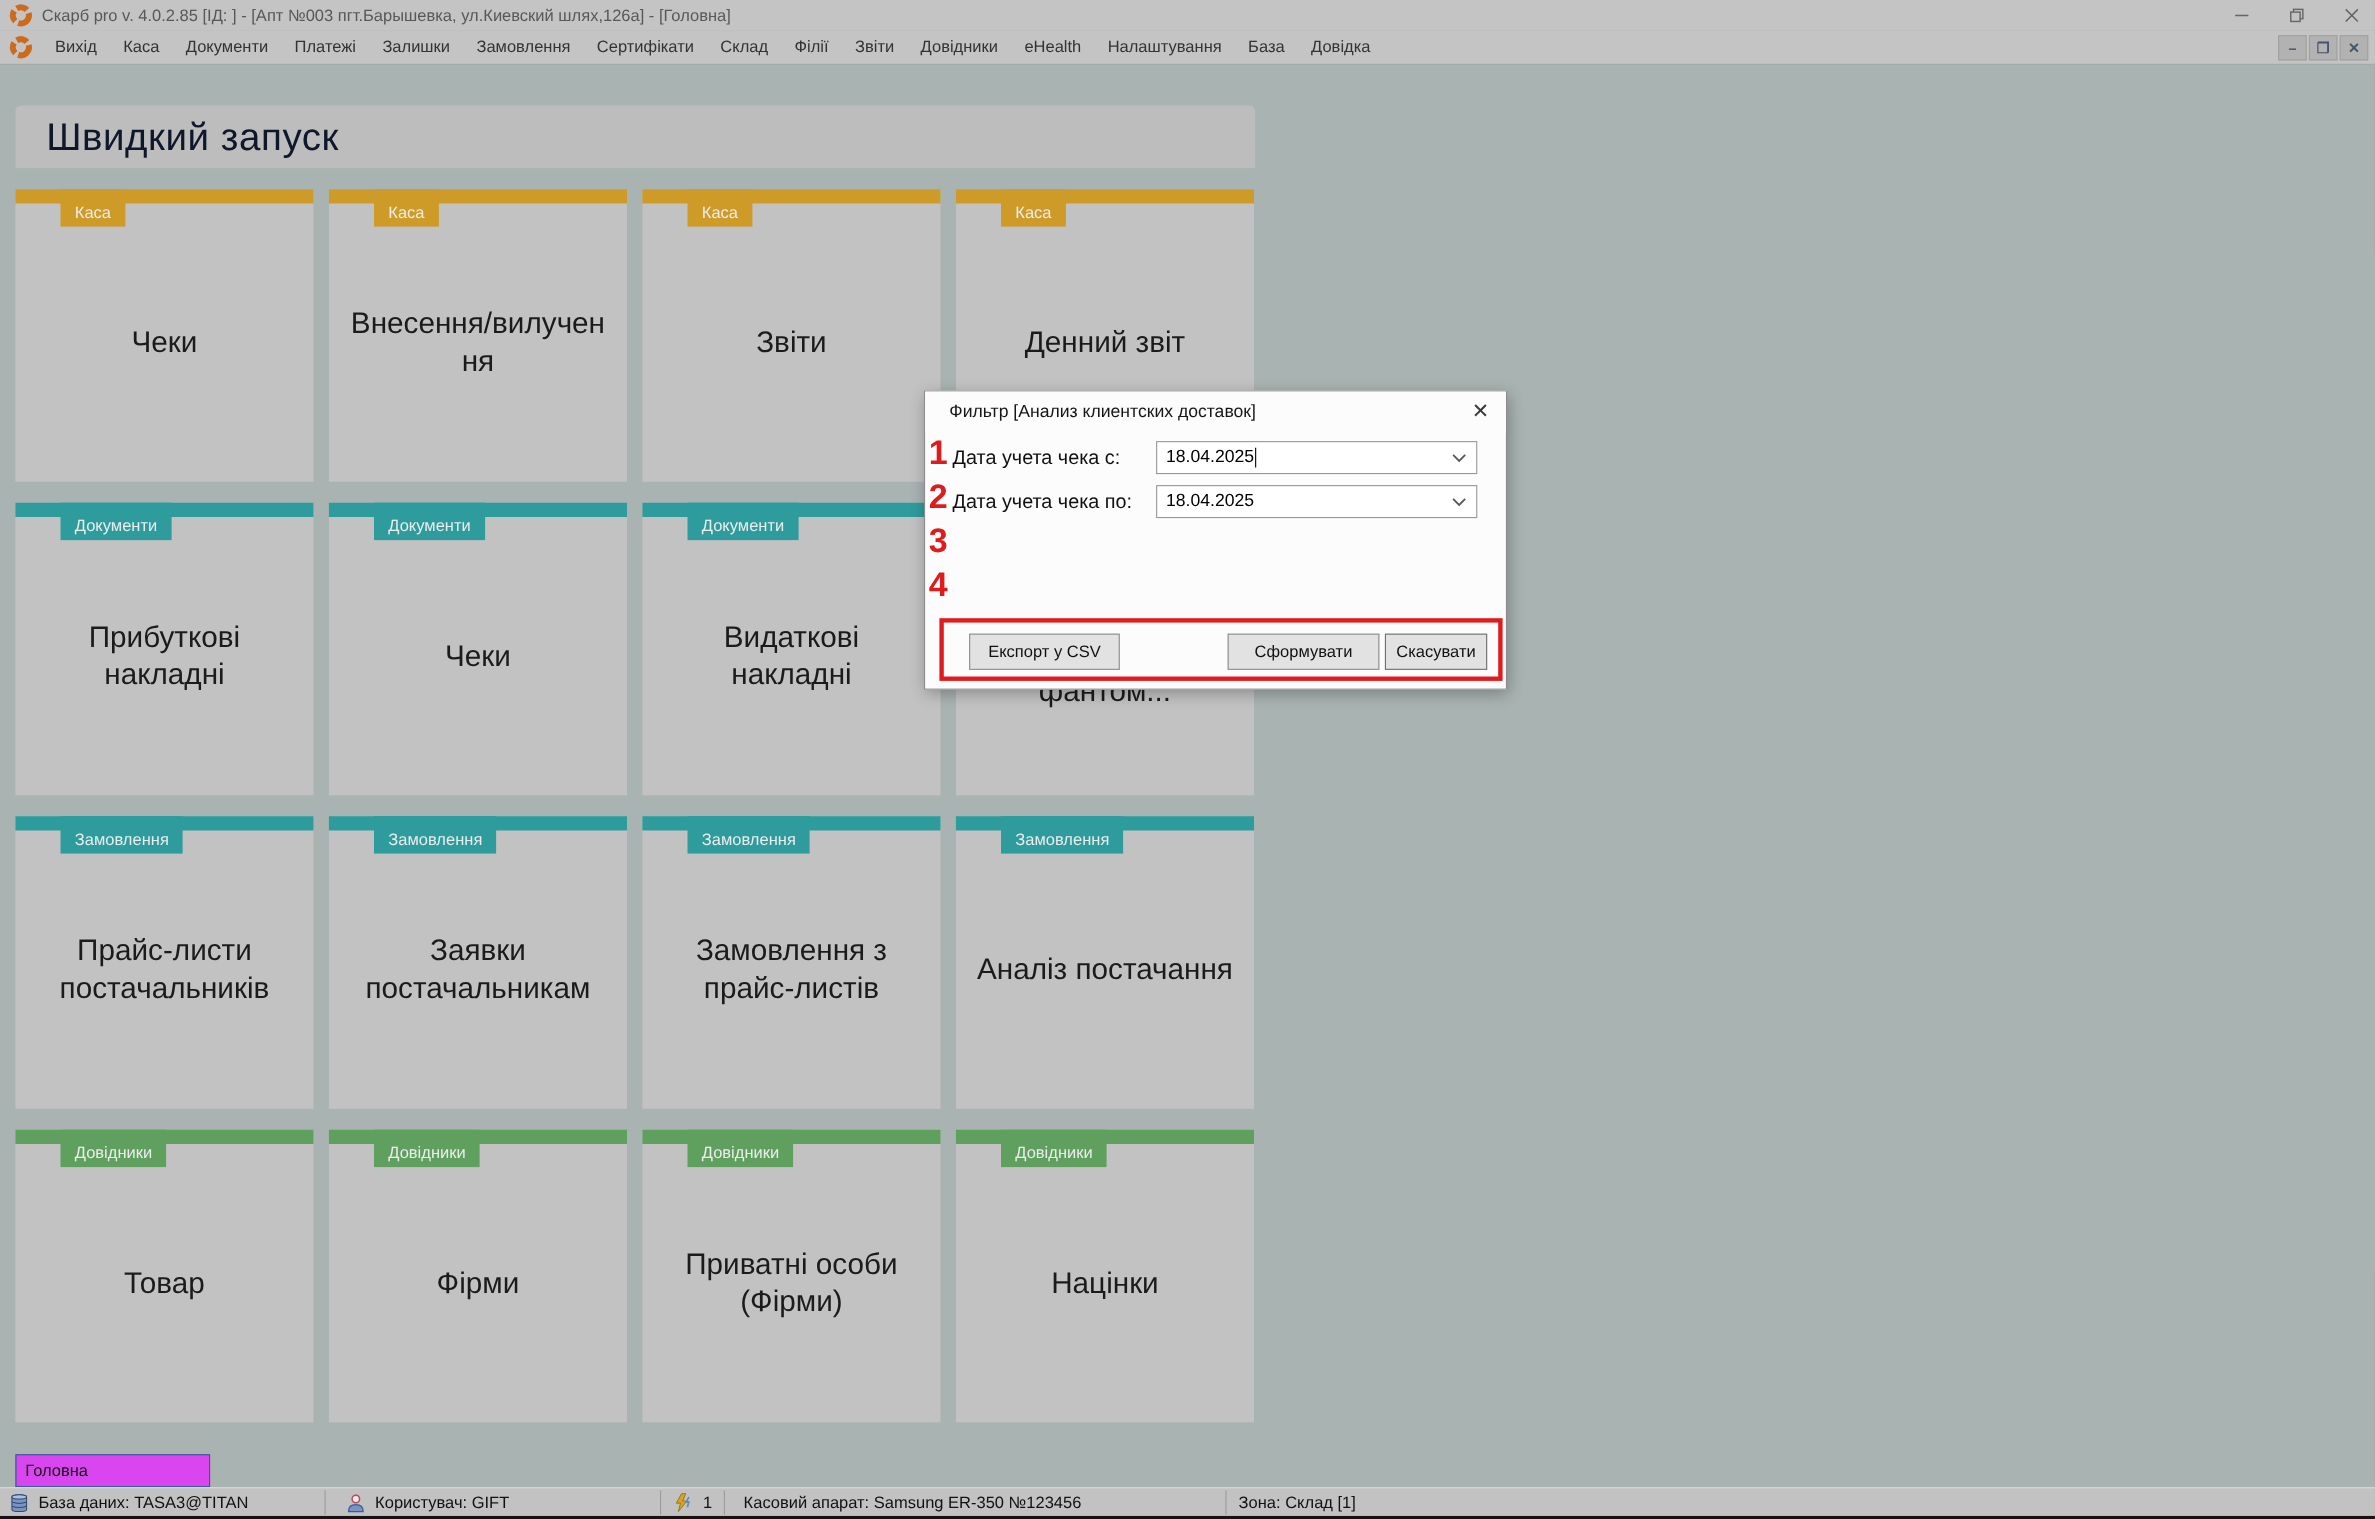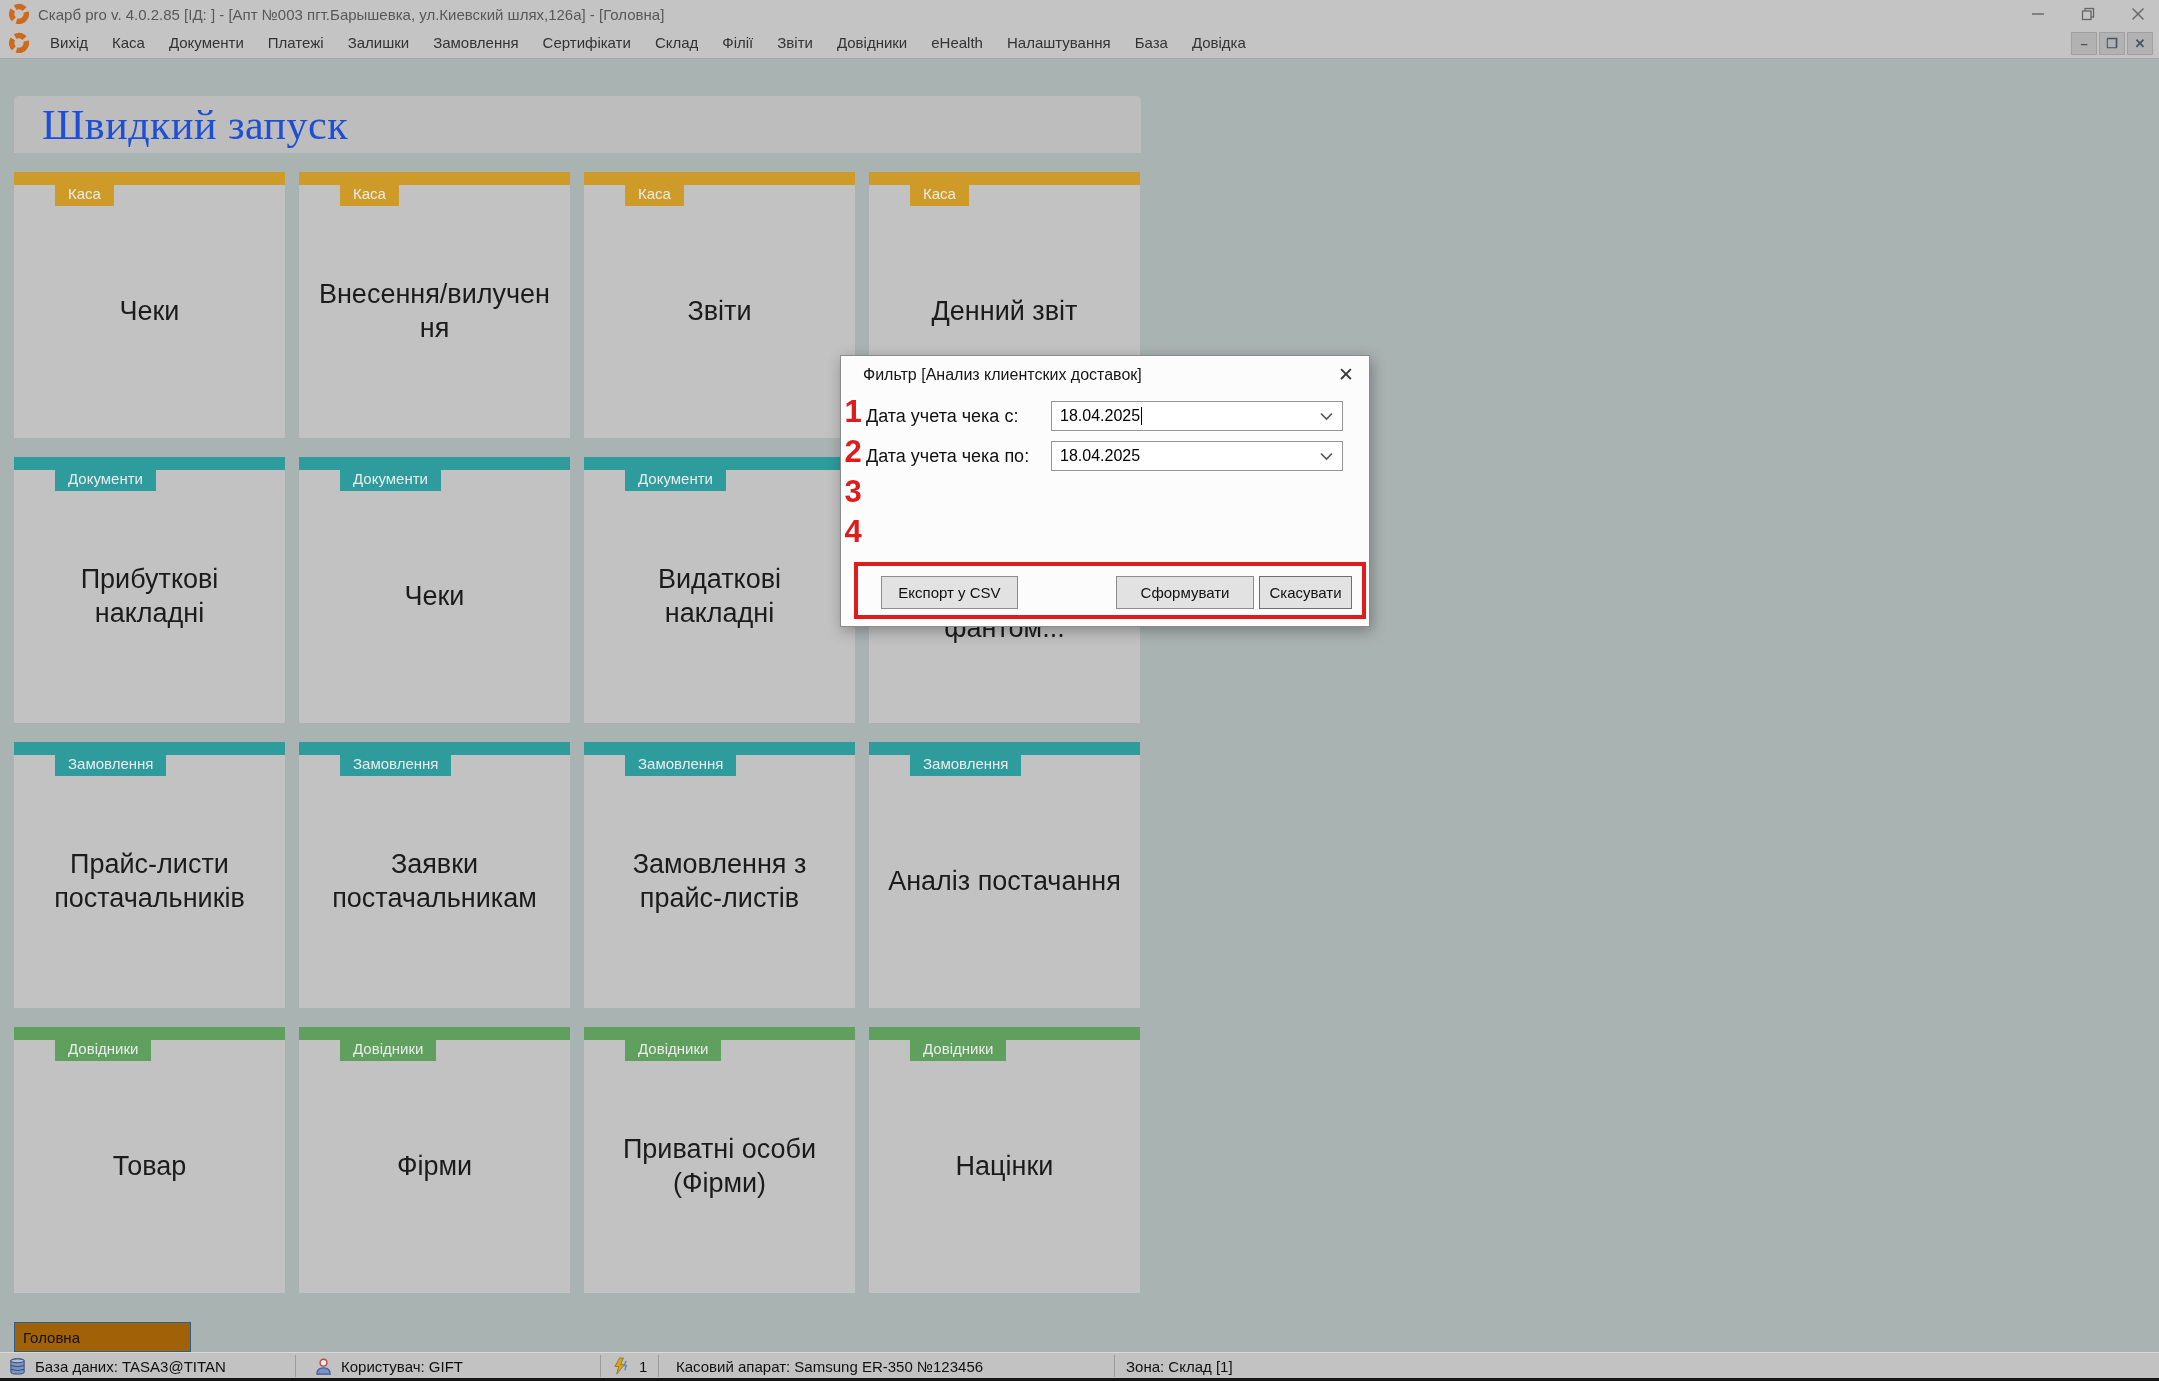--- a/index.html
+++ b/index.html
@@ -28,21 +28,21 @@
   .mdi-btn{ width:26px; height:23px; background:#B2B2B2; border:1px solid #A0A0A0;
             display:flex; align-items:center; justify-content:center; color:#44546A;
             font-size:13px; font-weight:bold; }
   .logo{ width:22px; height:22px; flex:0 0 auto; }
   
   .page-header{
     position:absolute; left:14px; top:96px; width:1127px; height:57px;
     background:#BDBDBD; border-radius:5px 5px 0 0;
     display:flex; align-items:center; padding-left:28px;
   }
-  .page-title{ font-size:42px; color:#1d4ed8; letter-spacing:0.5px;font-family:Liberation Serif, serif; }
+  .page-title{ font-size:35px; color:#0f172a; letter-spacing:0.5px; }
   
   .tile{ position:absolute; width:271px; height:266px; background:#C2C2C2; z-index:1; }
   .tile-strip{ position:absolute; left:0; top:0; width:100%; height:13px; background:#999; }
   .tile-chip{
     position:absolute; left:41px; top:0; height:34px; padding:0 13px;
     display:flex; align-items:flex-end; padding-bottom:4px;
     color:#ECECEC; font-size:15px; white-space:nowrap; background:#999;
   }
   .tile-body{
     position:absolute; left:0; top:13px; width:100%; height:253px;
@@ -85,21 +85,21 @@
   .anno-num{
     position:absolute; z-index:20; width:24px; text-align:center;
     font-size:31px; font-weight:bold; color:#E01B1B; font-family:"Liberation Sans",sans-serif;
     text-shadow:-2px 0 #fff, 2px 0 #fff, 0 -2px #fff, 0 2px #fff, -1px -1px #fff, 1px 1px #fff;
   }
   .anno-rect{ position:absolute; left:854px; top:562px; width:512px; height:57px;
     border:4px solid #E01B1B; z-index:20; }
   
   .tab{
     position:absolute; left:14px; top:1322px; width:177px; height:30px;
-    background:#a16207; border:1px solid #2B5F8E; z-index:2;
+    background:#d946ef; border:1px solid #2B5F8E; z-index:2;
     display:flex; align-items:center; padding-left:8px; font-size:15px; color:#111;
   }
   .statusbar{
     position:absolute; left:0; top:1352px; width:2159px; height:26px;
     background:#C2C2C2; border-top:1px solid #DADADA; z-index:3; font-size:15px; color:#111;
   }
   .sb-item{ position:absolute; top:0; height:26px; display:flex; align-items:center; gap:8px; white-space:nowrap; }
   .sb-div{ position:absolute; top:2px; width:1px; height:22px; background:#9B9B9B; }
   .bottom-strip{ position:absolute; left:0; top:1378px; width:2159px; height:3px; background:#141414; }
   .sb-icon{ width:19px; height:19px; display:block; }

